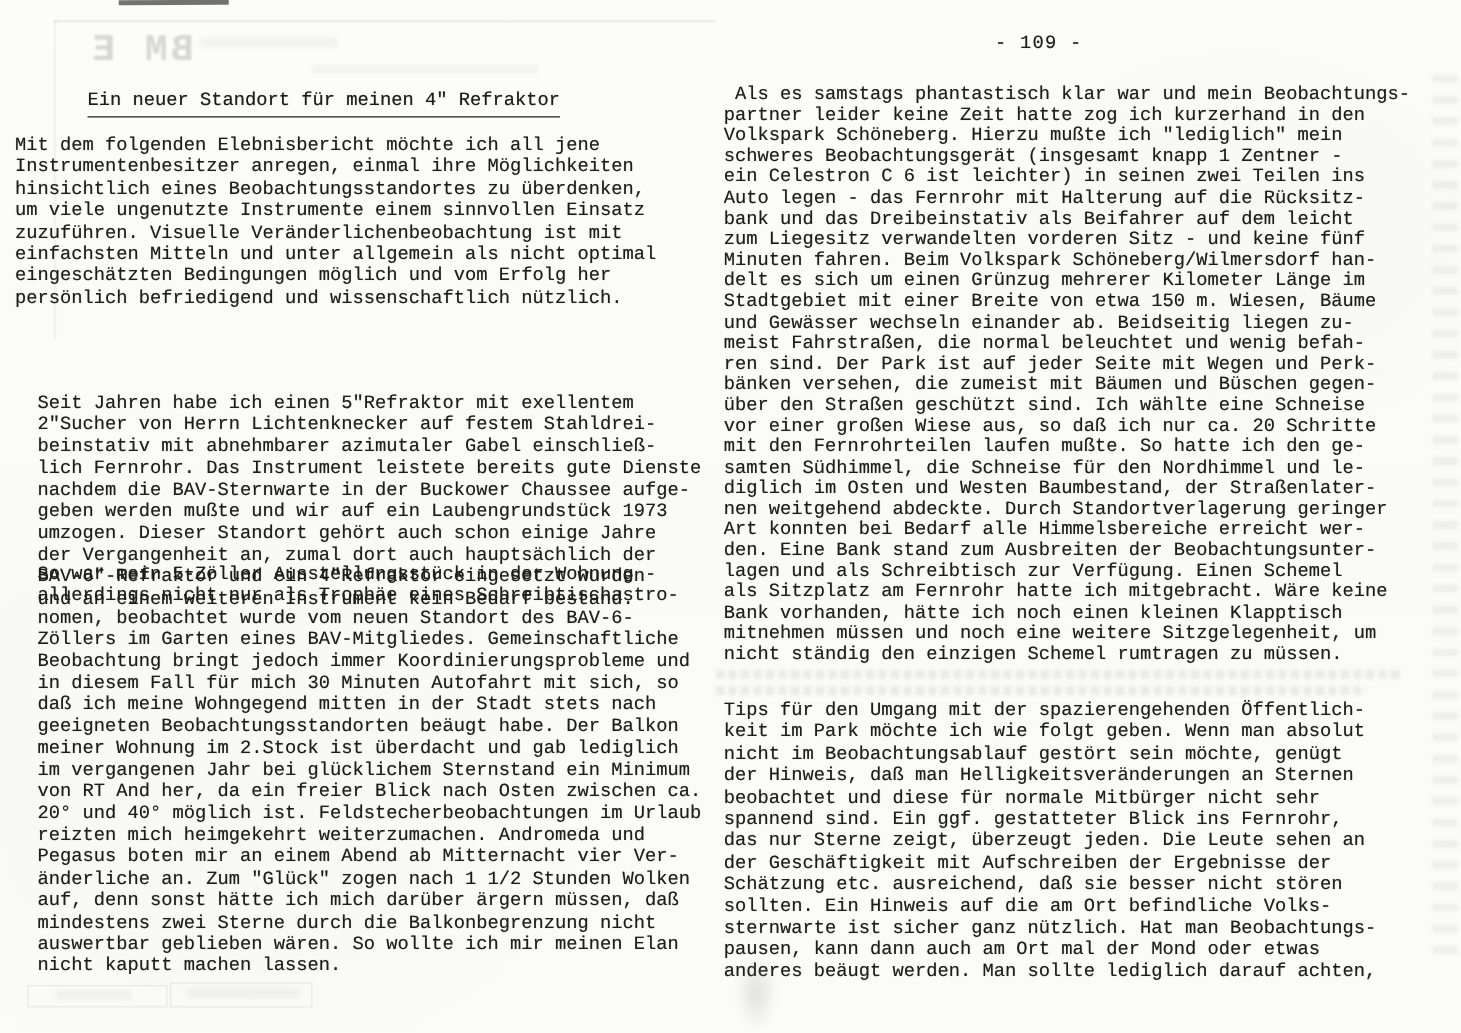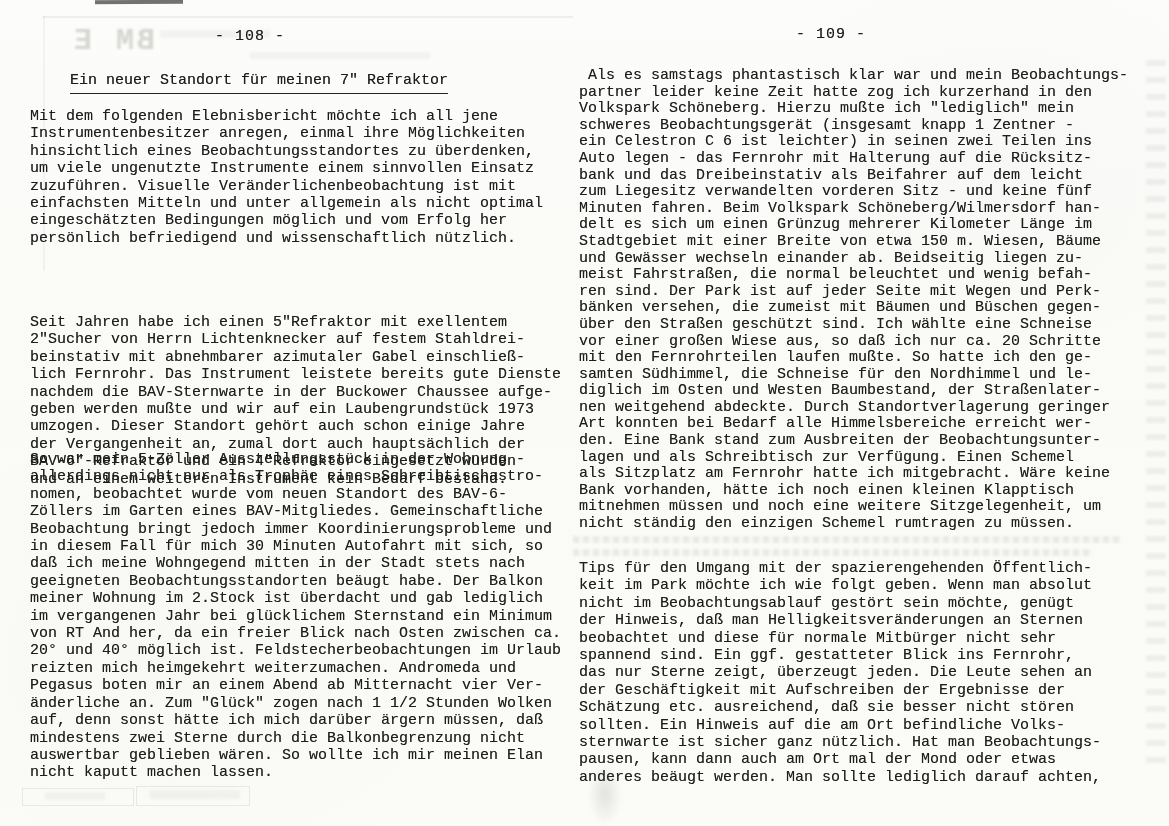--- a/index.html
+++ b/index.html
@@ -125,25 +125,24 @@
     <div class="ghost-box-top"></div>
     <div class="ghost-box-left"></div>
     <div class="ghost-stamp">BM E</div>
     <div class="ghost-blob" style="left:160px; top:30px; width:110px; height:8px;"></div>
     <div class="ghost-blob" style="left:250px; top:52px; width:180px; height:7px;"></div>
     <div class="ghost-outline" style="left:22px; top:788px; width:110px; height:16px;"></div>
     <div class="ghost-outline" style="left:136px; top:786px; width:112px; height:18px;"></div>
     <div class="ghost-blob" style="left:45px; top:792px; width:60px; height:8px;"></div>
     <div class="ghost-blob" style="left:150px; top:790px; width:90px; height:9px;"></div>
 
-    <div class="page-number" style="left:30px; top:28px; width:440px;">- 108 -</div>
-
-    <div class="article-title" style="left:70px; top:72px;">Ein neuer Standort für meinen 7" Refraktor</div>
-
-    <div class="para" style="left:30px; top:108px; line-height:17.4px;">Mit dem folgenden Elebnisbericht möchte ich all jene
+
+    <div class="article-title" style="left:70px; top:72px;">Ein neuer Standort für meinen 4" Refraktor</div>
+
+    <div class="para" style="left:12px; top:108px; line-height:17.4px;">Mit dem folgenden Elebnisbericht möchte ich all jene
 Instrumentenbesitzer anregen, einmal ihre Möglichkeiten
 hinsichtlich eines Beobachtungsstandortes zu überdenken,
 um viele ungenutzte Instrumente einem sinnvollen Einsatz
 zuzuführen. Visuelle Veränderlichenbeobachtung ist mit
 einfachsten Mitteln und unter allgemein als nicht optimal
 eingeschätzten Bedingungen möglich und vom Erfolg her
 persönlich befriedigend und wissenschaftlich nützlich.</div>
 
     <div class="para" style="left:30px; top:270px; line-height:17.4px;margin-top:44px;">Seit Jahren habe ich einen 5"Refraktor mit exellentem
 2"Sucher von Herrn Lichtenknecker auf festem Stahldrei-

